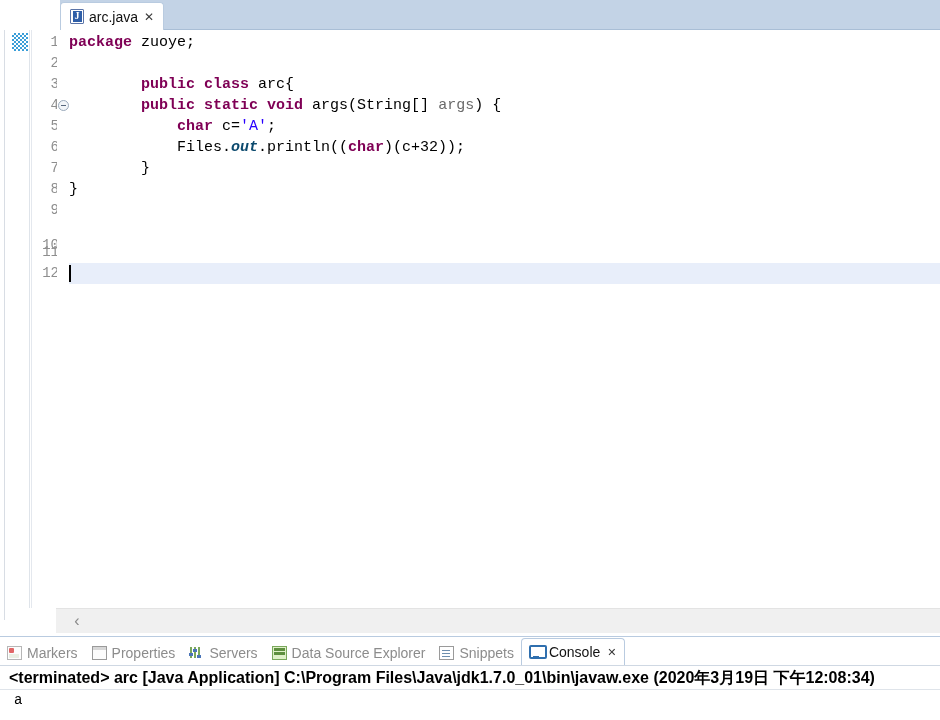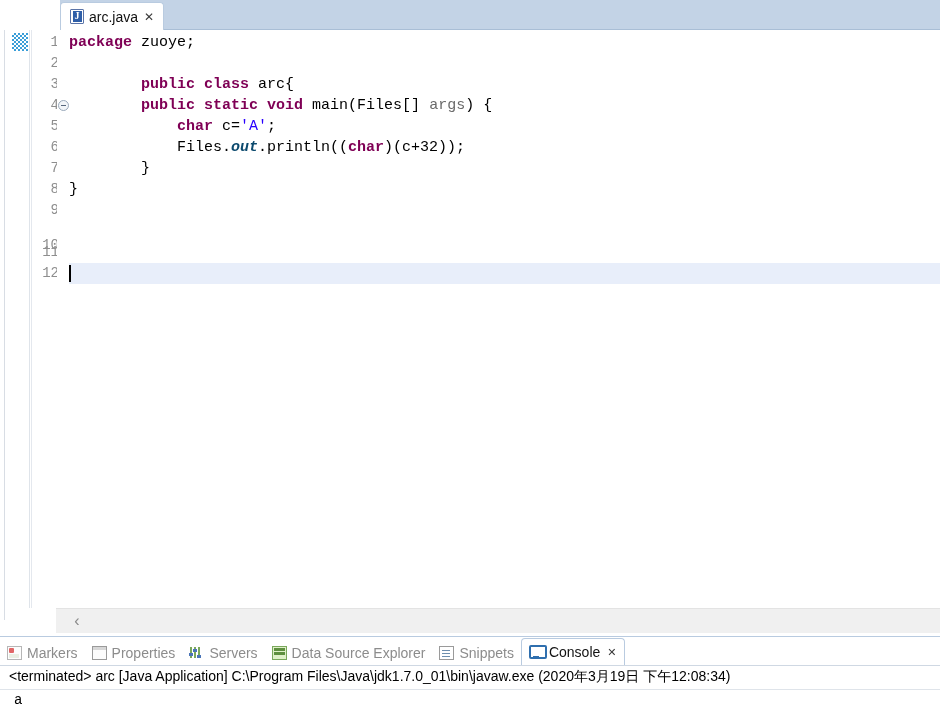--- a/index.html
+++ b/index.html
@@ -304,23 +304,24 @@
   .console-body {
     position: absolute;
     left: 0; top: 28px;
     width: 940px; height: 56px;
     background: #ffffff;
     border-top: 1px solid #cfd8e3;
   }
   .console-header {
     position: absolute;
     left: 9px; top: 2px;
-    font-size: 14px;
+    font-size: 16px;
     color: #000000;
     white-space: nowrap;
+    font-weight: bold;
   }
   .console-divider {
     position: absolute;
     left: 0; top: 23px;
     width: 940px; height: 1px;
     background: #dfe4ea;
   }
   .console-out {
     position: absolute;
     left: 14px; top: 26px;
@@ -380,21 +381,21 @@
         <div class="ln" style="top: 233px;">12</div>
       </div>
     <div class="fold-col" id="foldcol">
         <div class="fold-marker" style="top: 70px;"></div>
       </div>
     <div class="code-area" id="codearea">
         <div class="cur-line-hl" style="top: 233px;"></div>
         <div class="code-line" style="top: 2px;"><span class="kw">package</span><span class="plain"> zuoye;</span></div>
         <div class="code-line" style="top: 23px;"></div>
         <div class="code-line" style="top: 44px;"><span class="plain">        </span><span class="kw">public</span><span class="plain"> </span><span class="kw">class</span><span class="plain"> arc{</span></div>
-        <div class="code-line" style="top: 65px;"><span class="plain">        </span><span class="kw">public</span><span class="plain"> </span><span class="kw">static</span><span class="plain"> </span><span class="kw">void</span><span class="plain"> main(Files[] </span><span class="prm">args</span><span class="plain">) {</span></div>
+        <div class="code-line" style="top: 65px;"><span class="plain">        </span><span class="kw">public</span><span class="plain"> </span><span class="kw">static</span><span class="plain"> </span><span class="kw">void</span><span class="plain"> args(String[] </span><span class="prm">args</span><span class="plain">) {</span></div>
         <div class="code-line" style="top: 86px;"><span class="plain">            </span><span class="kw">char</span><span class="plain"> c=</span><span class="str">'A'</span><span class="plain">;</span></div>
         <div class="code-line" style="top: 107px;"><span class="plain">            Files.</span><span class="fld">out</span><span class="plain">.println((</span><span class="kw">char</span><span class="plain">)(c+32));</span></div>
         <div class="code-line" style="top: 128px;"><span class="plain">        }</span></div>
         <div class="code-line" style="top: 149px;"><span class="plain">}</span></div>
         <div class="code-line" style="top: 170px;"></div>
         <div class="code-line" style="top: 191px;"></div>
         <div class="code-line" style="top: 212px;"></div>
         <div class="code-line" style="top: 233px;"></div>
         <div class="caret" style="top: 235px;"></div>
       </div>

